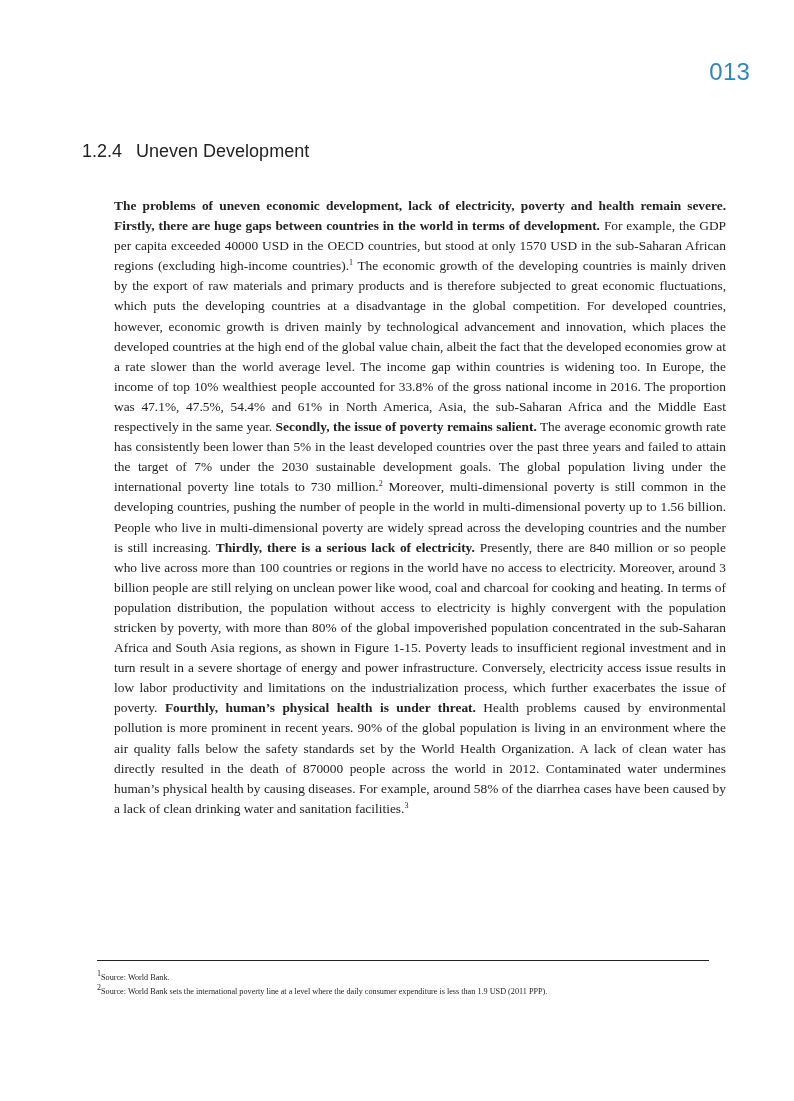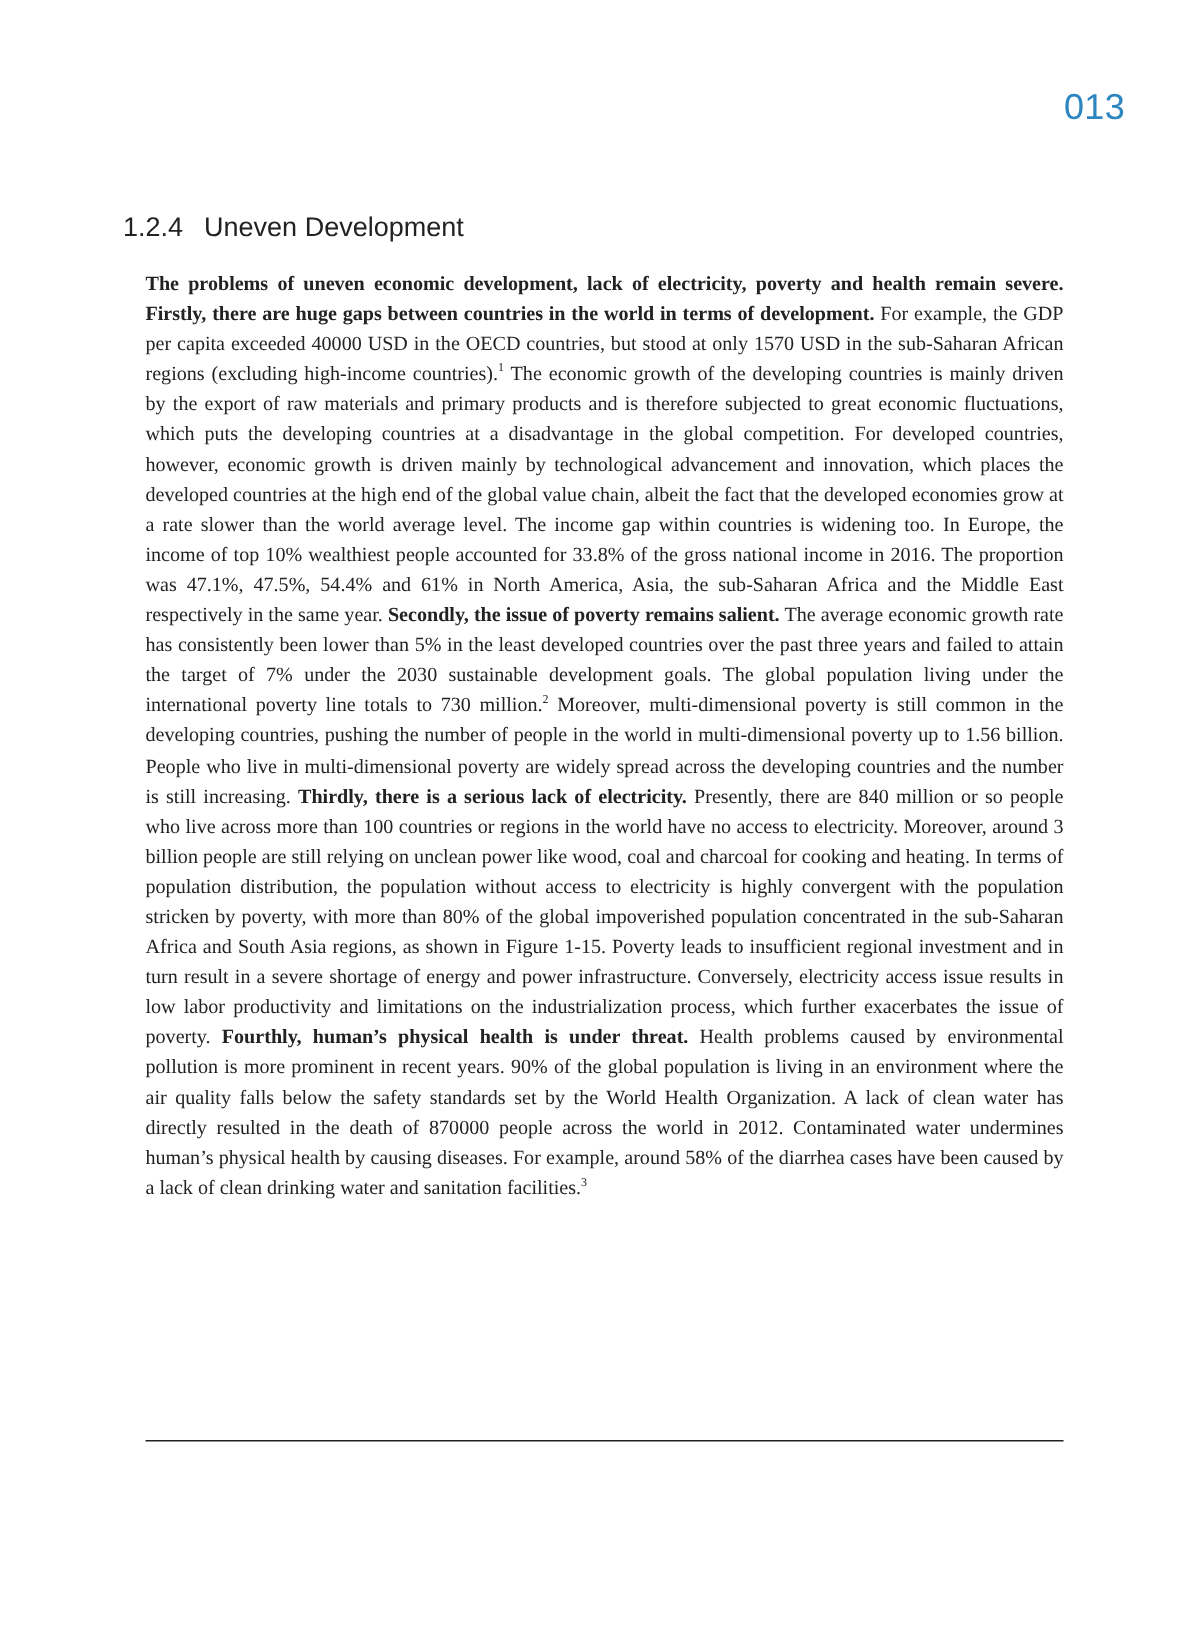--- a/index.html
+++ b/index.html
@@ -13,21 +13,21 @@
       position: absolute; top: 141px; left: 82px;
       font-family: Liberation Sans, sans-serif;
       font-size: 18px; color: #222; font-weight: normal;
       margin: 0;
     }
     .section-heading .num { margin-right: 14px; }
     .body-text {
       position: absolute; top: 179px; left: 97px; width: 612px;
       font-family: "Liberation Serif", serif;
       font-size: 13.4px; line-height: 20.1px; color: #222;
-      text-align: justify; margin: 0;
+      text-align: justify; margin: 17px;
     }
     .body-text b { font-weight: bold; }
     .body-text sup, .footnotes sup { font-size: 8px; line-height: 0; vertical-align: super; }
     .footnote-rule {
       position: absolute; top: 960px; left: 97px; width: 612px;
       border: 0; border-top: 1px solid #222; margin: 0;
     }
     .footnotes {
       position: absolute; top: 971px; left: 97px; width: 620px;
       font-family: "Liberation Serif", serif;
@@ -40,13 +40,15 @@
 
 <div class="page-number">013</div>
 
 <h2 class="section-heading"><span class="num">1.2.4</span><span>Uneven Development</span></h2>
 
 <p class="body-text"><b>The problems of uneven economic development, lack of electricity, poverty and health remain severe. Firstly, there are huge gaps between countries in the world in terms of development.</b><span> For example, the GDP per capita exceeded 40000 USD in the OECD countries, but stood at only 1570 USD in the sub-Saharan African regions (excluding high-income countries).</span><sup>1</sup><span> The economic growth of the developing countries is mainly driven by the export of raw materials and primary products and is therefore subjected to great economic fluctuations, which puts the developing countries at a disadvantage in the global competition. For developed countries, however, economic growth is driven mainly by technological advancement and innovation, which places the developed countries at the high end of the global value chain, albeit the fact that the developed economies grow at a rate slower than the world average level. The income gap within countries is widening too. In Europe, the income of top 10% wealthiest people accounted for 33.8% of the gross national income in 2016. The proportion was 47.1%, 47.5%, 54.4% and 61% in North America, Asia, the sub-Saharan Africa and the Middle East respectively in the same year. </span><b>Secondly, the issue of poverty remains salient.</b><span> The average economic growth rate has consistently been lower than 5% in the least developed countries over the past three years and failed to attain the target of 7% under the 2030 sustainable development goals. The global population living under the international poverty line totals to 730 million.</span><sup>2</sup><span> Moreover, multi-dimensional poverty is still common in the developing countries, pushing the number of people in the world in multi-dimensional poverty up to 1.56 billion. People who live in multi-dimensional poverty are widely spread across the developing countries and the number is still increasing. </span><b>Thirdly, there is a serious lack of electricity.</b><span> Presently, there are 840 million or so people who live across more than 100 countries or regions in the world have no access to electricity. Moreover, around 3 billion people are still relying on unclean power like wood, coal and charcoal for cooking and heating. In terms of population distribution, the population without access to electricity is highly convergent with the population stricken by poverty, with more than 80% of the global impoverished population concentrated in the sub-Saharan Africa and South Asia regions, as shown in Figure 1-15. Poverty leads to insufficient regional investment and in turn result in a severe shortage of energy and power infrastructure. Conversely, electricity access issue results in low labor productivity and limitations on the industrialization process, which further exacerbates the issue of poverty. </span><b>Fourthly, human’s physical health is under threat.</b><span> Health problems caused by environmental pollution is more prominent in recent years. 90% of the global population is living in an environment where the air quality falls below the safety standards set by the World Health Organization. A lack of clean water has directly resulted in the death of 870000 people across the world in 2012. Contaminated water undermines human’s physical health by causing diseases. For example, around 58% of the diarrhea cases have been caused by a lack of clean drinking water and sanitation facilities.</span><sup>3</sup></p>
 
 <hr class="footnote-rule">
 
 <div class="footnotes">
+  <div><sup>1</sup><span>Source: World Bank.</span></div>
+  <div><sup>2</sup><span>Source: World Bank sets the international poverty line at a level where the daily consumer expenditure is less than 1.9 USD (2011 PPP).</span></div>
 </div>
 
 </body></html>

